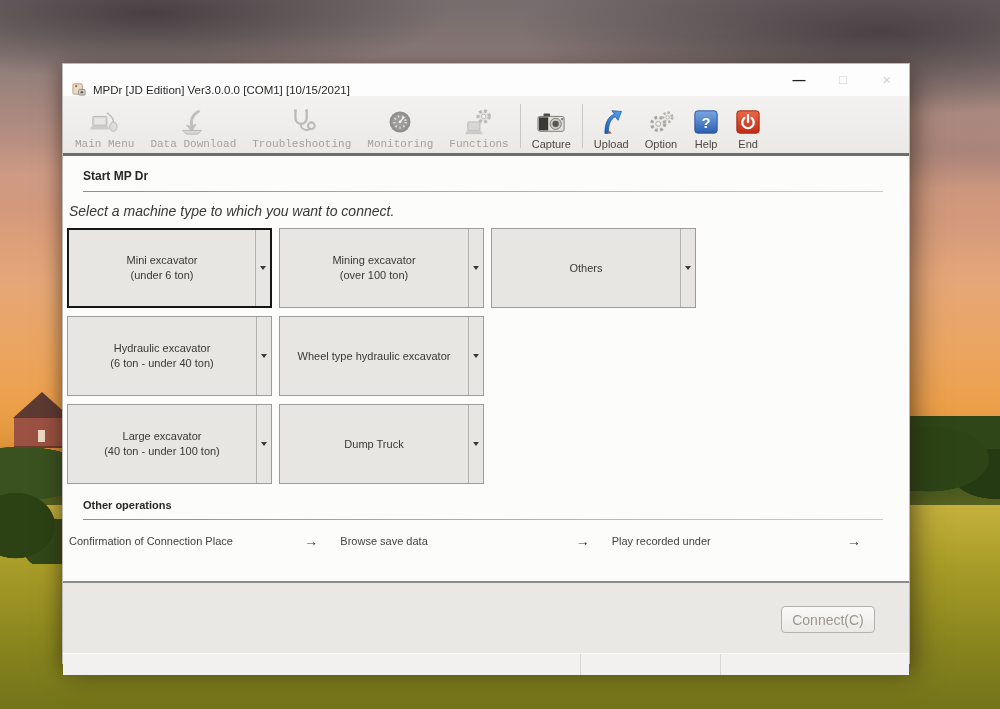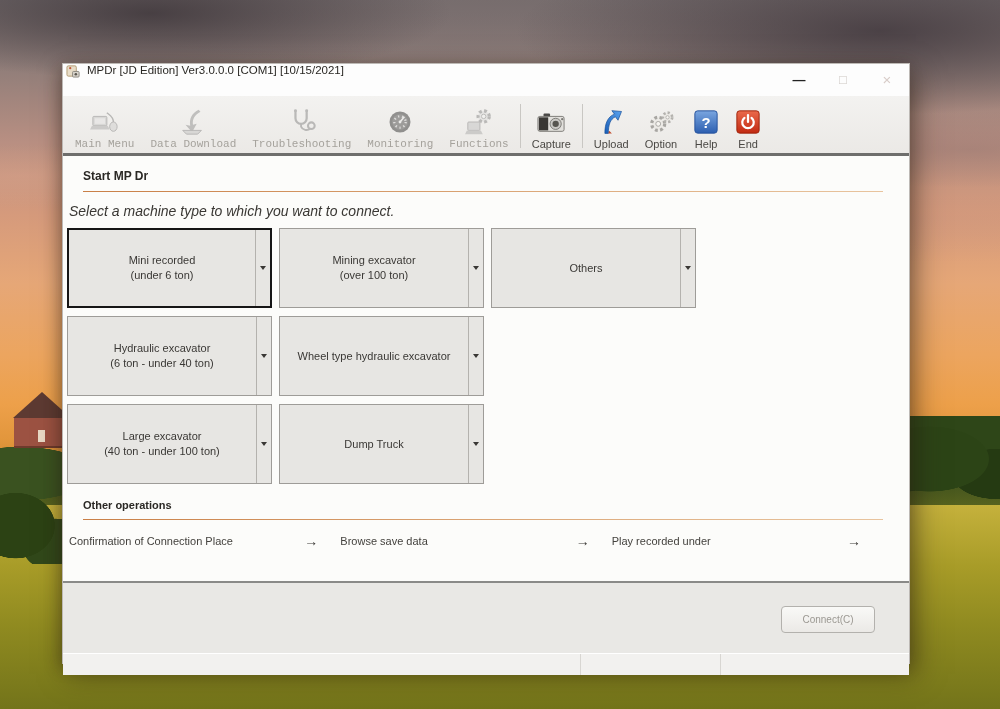--- a/index.html
+++ b/index.html
@@ -39,22 +39,22 @@
   .house .door { position:absolute; left:24px; top:12px; width:7px; height:12px; background:#e8d8c4; }
   .bigtree { position:absolute; right:-34px; top:414px; width:190px; height:100px;
     background: radial-gradient(ellipse 95px 52px at 45% 45%, #2c4416 62%, transparent 63%),
                 radial-gradient(ellipse 70px 40px at 80% 60%, #253a12 62%, transparent 63%); }
 
   
   .win { position:absolute; left:62px; top:63px; width:848px; height:601px;
     background:#fcfcfa; border:1px solid #bdb9b5;
     box-shadow: 6px 10px 26px rgba(40,28,18,.5), -3px 4px 14px rgba(40,28,18,.3); }
 
-  .titlebar { height:32px; background:#fdfdfd; display:flex; align-items:flex-start;
-    padding-left:3px; font-size:11.5px; color:#2a2824; }
+  .titlebar { height:32px; background:#fdfdfd; display:flex; align-items:flex-end;
+    padding-left:9px; font-size:11.5px; color:#2a2824; }
   .titlebar .app-ic { display:flex; margin-right:6px; }
   .titlebar .spacer { flex:1; }
   .wctl { width:44px; text-align:center; font-size:13px; line-height:32px; cursor:default; }
   .wctl.min { color:#222; font-weight:bold; }
   .wctl.max { color:#cfc9c5; }
   .wctl.cls { color:#d8ccc8; font-size:15px; }
 
   
   .toolbar { height:60px; background:linear-gradient(#f3f2f0,#ebe9e6);
     border-bottom:3px solid #6e6e6c; display:flex; align-items:stretch; padding:3px 0 0 4px; }
@@ -86,21 +86,21 @@
   .op-title { font-size:11px; font-weight:bold; color:#2a2824; margin:15px 0 0 16px; }
   .oplinks { display:flex; margin:13px 2px 0 2px; }
   .oplink { flex:1; position:relative; text-align:left; font-size:11px; color:#44423e;
     cursor:pointer; padding:2px 0; }
   .oplink .arrow { position:absolute; right:22px; top:0; font-size:14px; color:#3a3835; }
 
   
   .bottombar { height:72px; background:#e9e8e5; border-top:2px solid #8a8a88; position:relative; }
   .connect { position:absolute; right:34px; top:23px; width:94px; height:27px;
     border:1px solid #b3b1ad; border-radius:4px;
-    background:linear-gradient(#f9f9f7,#ebe9e6); color:#9b9892; font-size:10px;
+    background:linear-gradient(#f9f9f7,#ebe9e6); color:#9b9892; font-size:14px;
     font-family:"Liberation Sans", sans-serif; }
 
   .statusbar { height:22px; background:#f2f1ef; border-top:1px solid #ffffff; display:flex; }
   .scell { border-right:1px solid #d8d6d2; }
   .scell.c1 { width:518px; } .scell.c2 { width:140px; } .scell.c3 { flex:1; border-right:none; }
 </style>
 </head>
 <body>
 
 <div class="scene">
@@ -283,21 +283,21 @@
 
   <div class="content">
     <div class="sec-title">Start MP Dr</div>
     <div class="rule"></div>
     <div class="instruction">Select a machine type to which you want to connect.</div>
 
     <div class="mgrid">
 
       <div class="mbtn focused">
         <div class="mbtn-text">
-          <div>Mini recorded</div>
+          <div>Mini excavator</div>
           <div>(under 6 ton)</div>
         </div>
         <div class="mbtn-drop">
           <svg width="8" height="6">
               <path d="M1 1h6L4 5z" fill="#3a3835"></path>
             </svg>
         </div>
       </div>
 
       <div class="mbtn">

